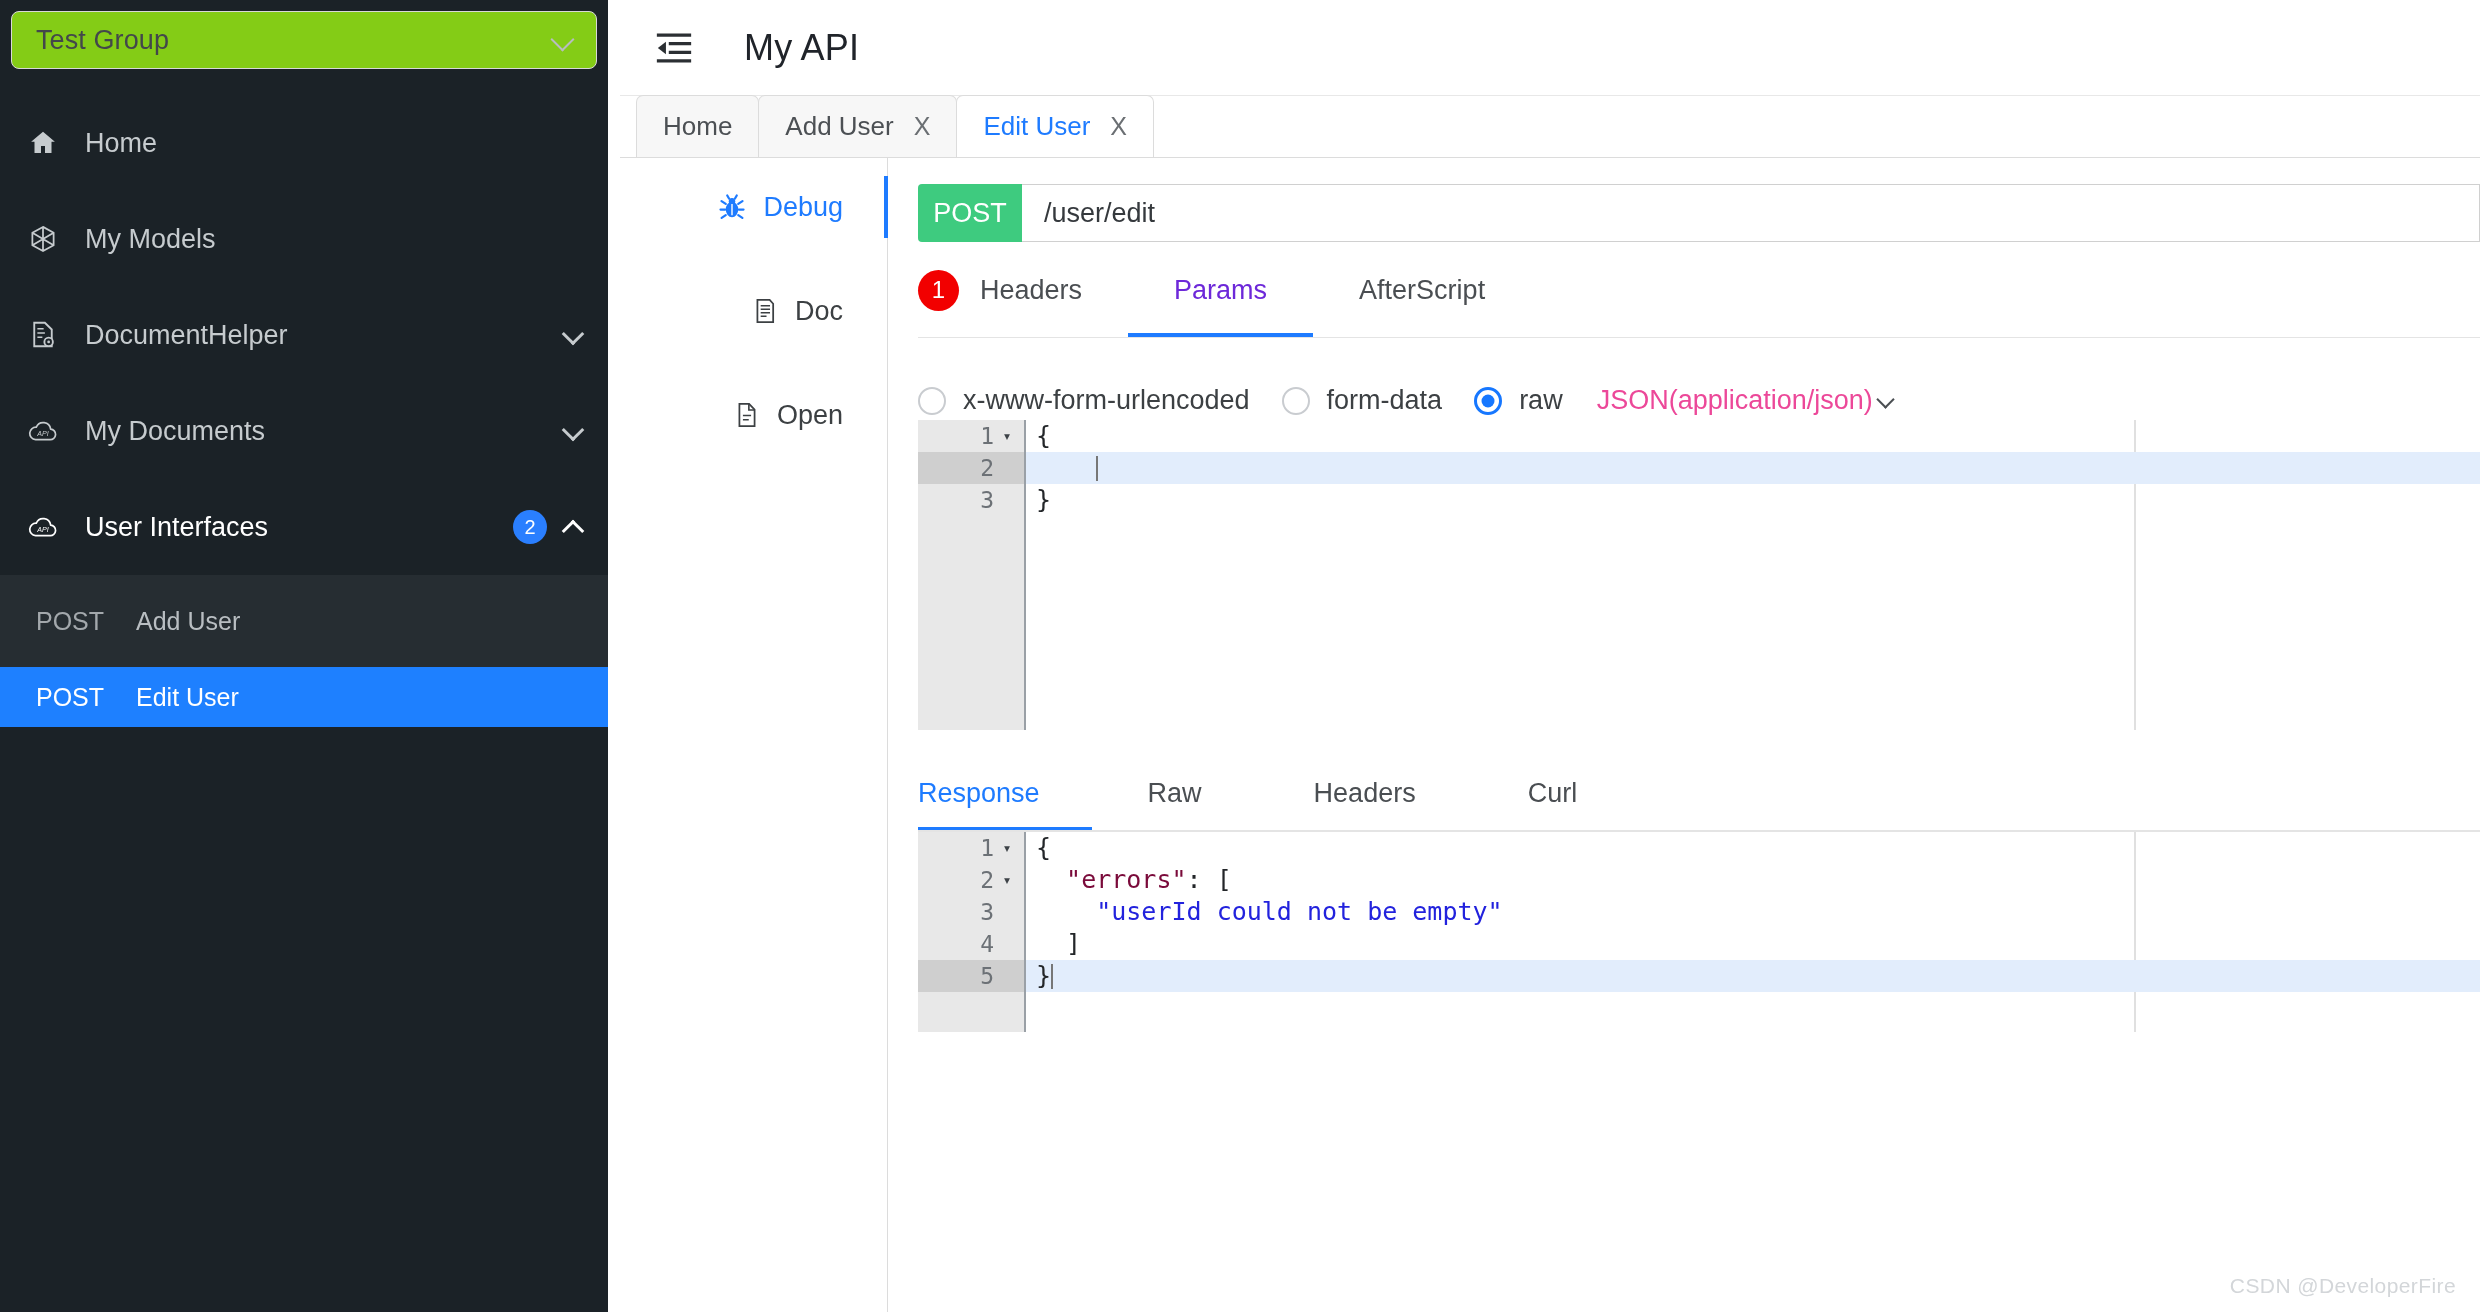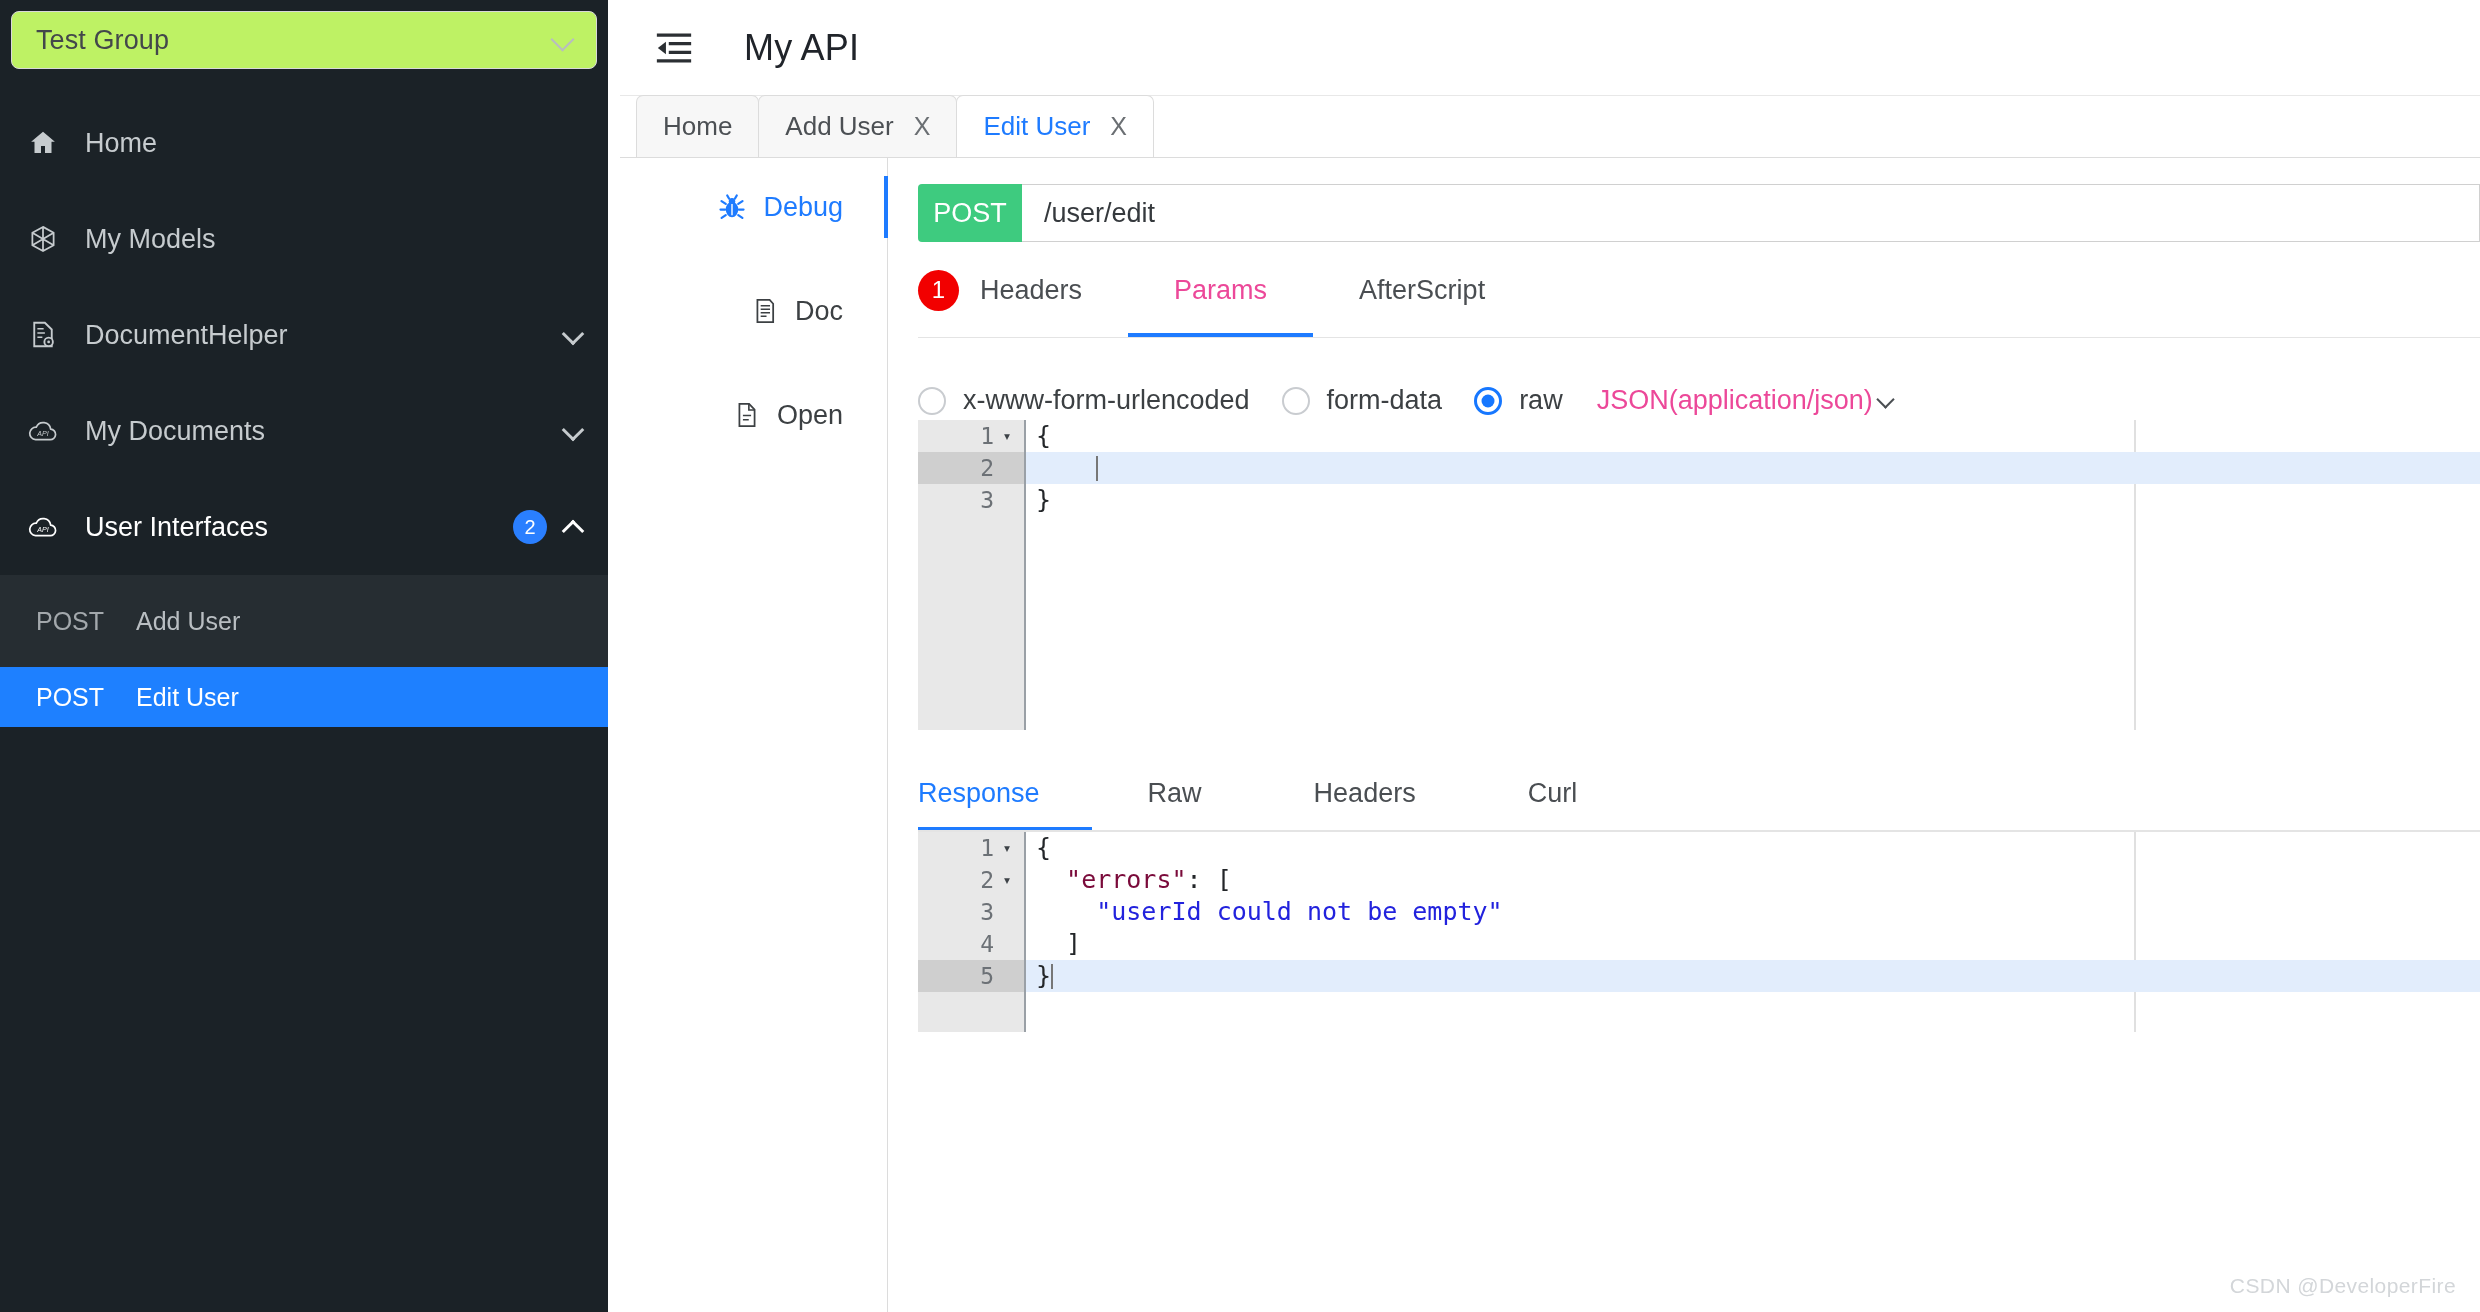--- a/index.html
+++ b/index.html
@@ -14,21 +14,21 @@
   
   .sidebar {
     width: 608px; height: 1312px;
     background: #1b2227;
     flex: 0 0 608px;
     position: relative;
   }
   .group-select {
     margin: 11px 11px 0 11px;
     height: 58px;
-    background: #bef264;
+    background: #84cc16;
     border: 1px solid #d9d9d9;
     border-radius: 8px;
     display: flex; align-items: center;
     padding: 0 22px 0 24px;
     justify-content: space-between;
   }
   .group-select-label { font-size: 27px; color: #43474b; letter-spacing: .1px; }
   .chev-down-lg {
     width: 22px; height: 22px; position: relative;
   }
@@ -173,21 +173,21 @@
     background: #fff;
   }
 
   .subtabs { display: flex; align-items: center; height: 96px; position: relative; }
   .subtab {
     font-size: 27px; color: #4a4e52;
     display: flex; align-items: center; height: 96px;
     margin-right: 0;
     position: relative;
   }
-  .subtab.active { color: #ec4899; }
+  .subtab.active { color: #6d28d9; }
   .subtab.active::after {
     content: ""; position: absolute; left: 0; right: 0; bottom: 0;
     height: 5px; background: #1e7bff;
   }
   .badge-red {
     width: 41px; height: 41px; border-radius: 50%;
     background: #f20000; color: #fff; font-size: 24px;
     display: flex; align-items: center; justify-content: center;
     margin-right: 21px;
   }

